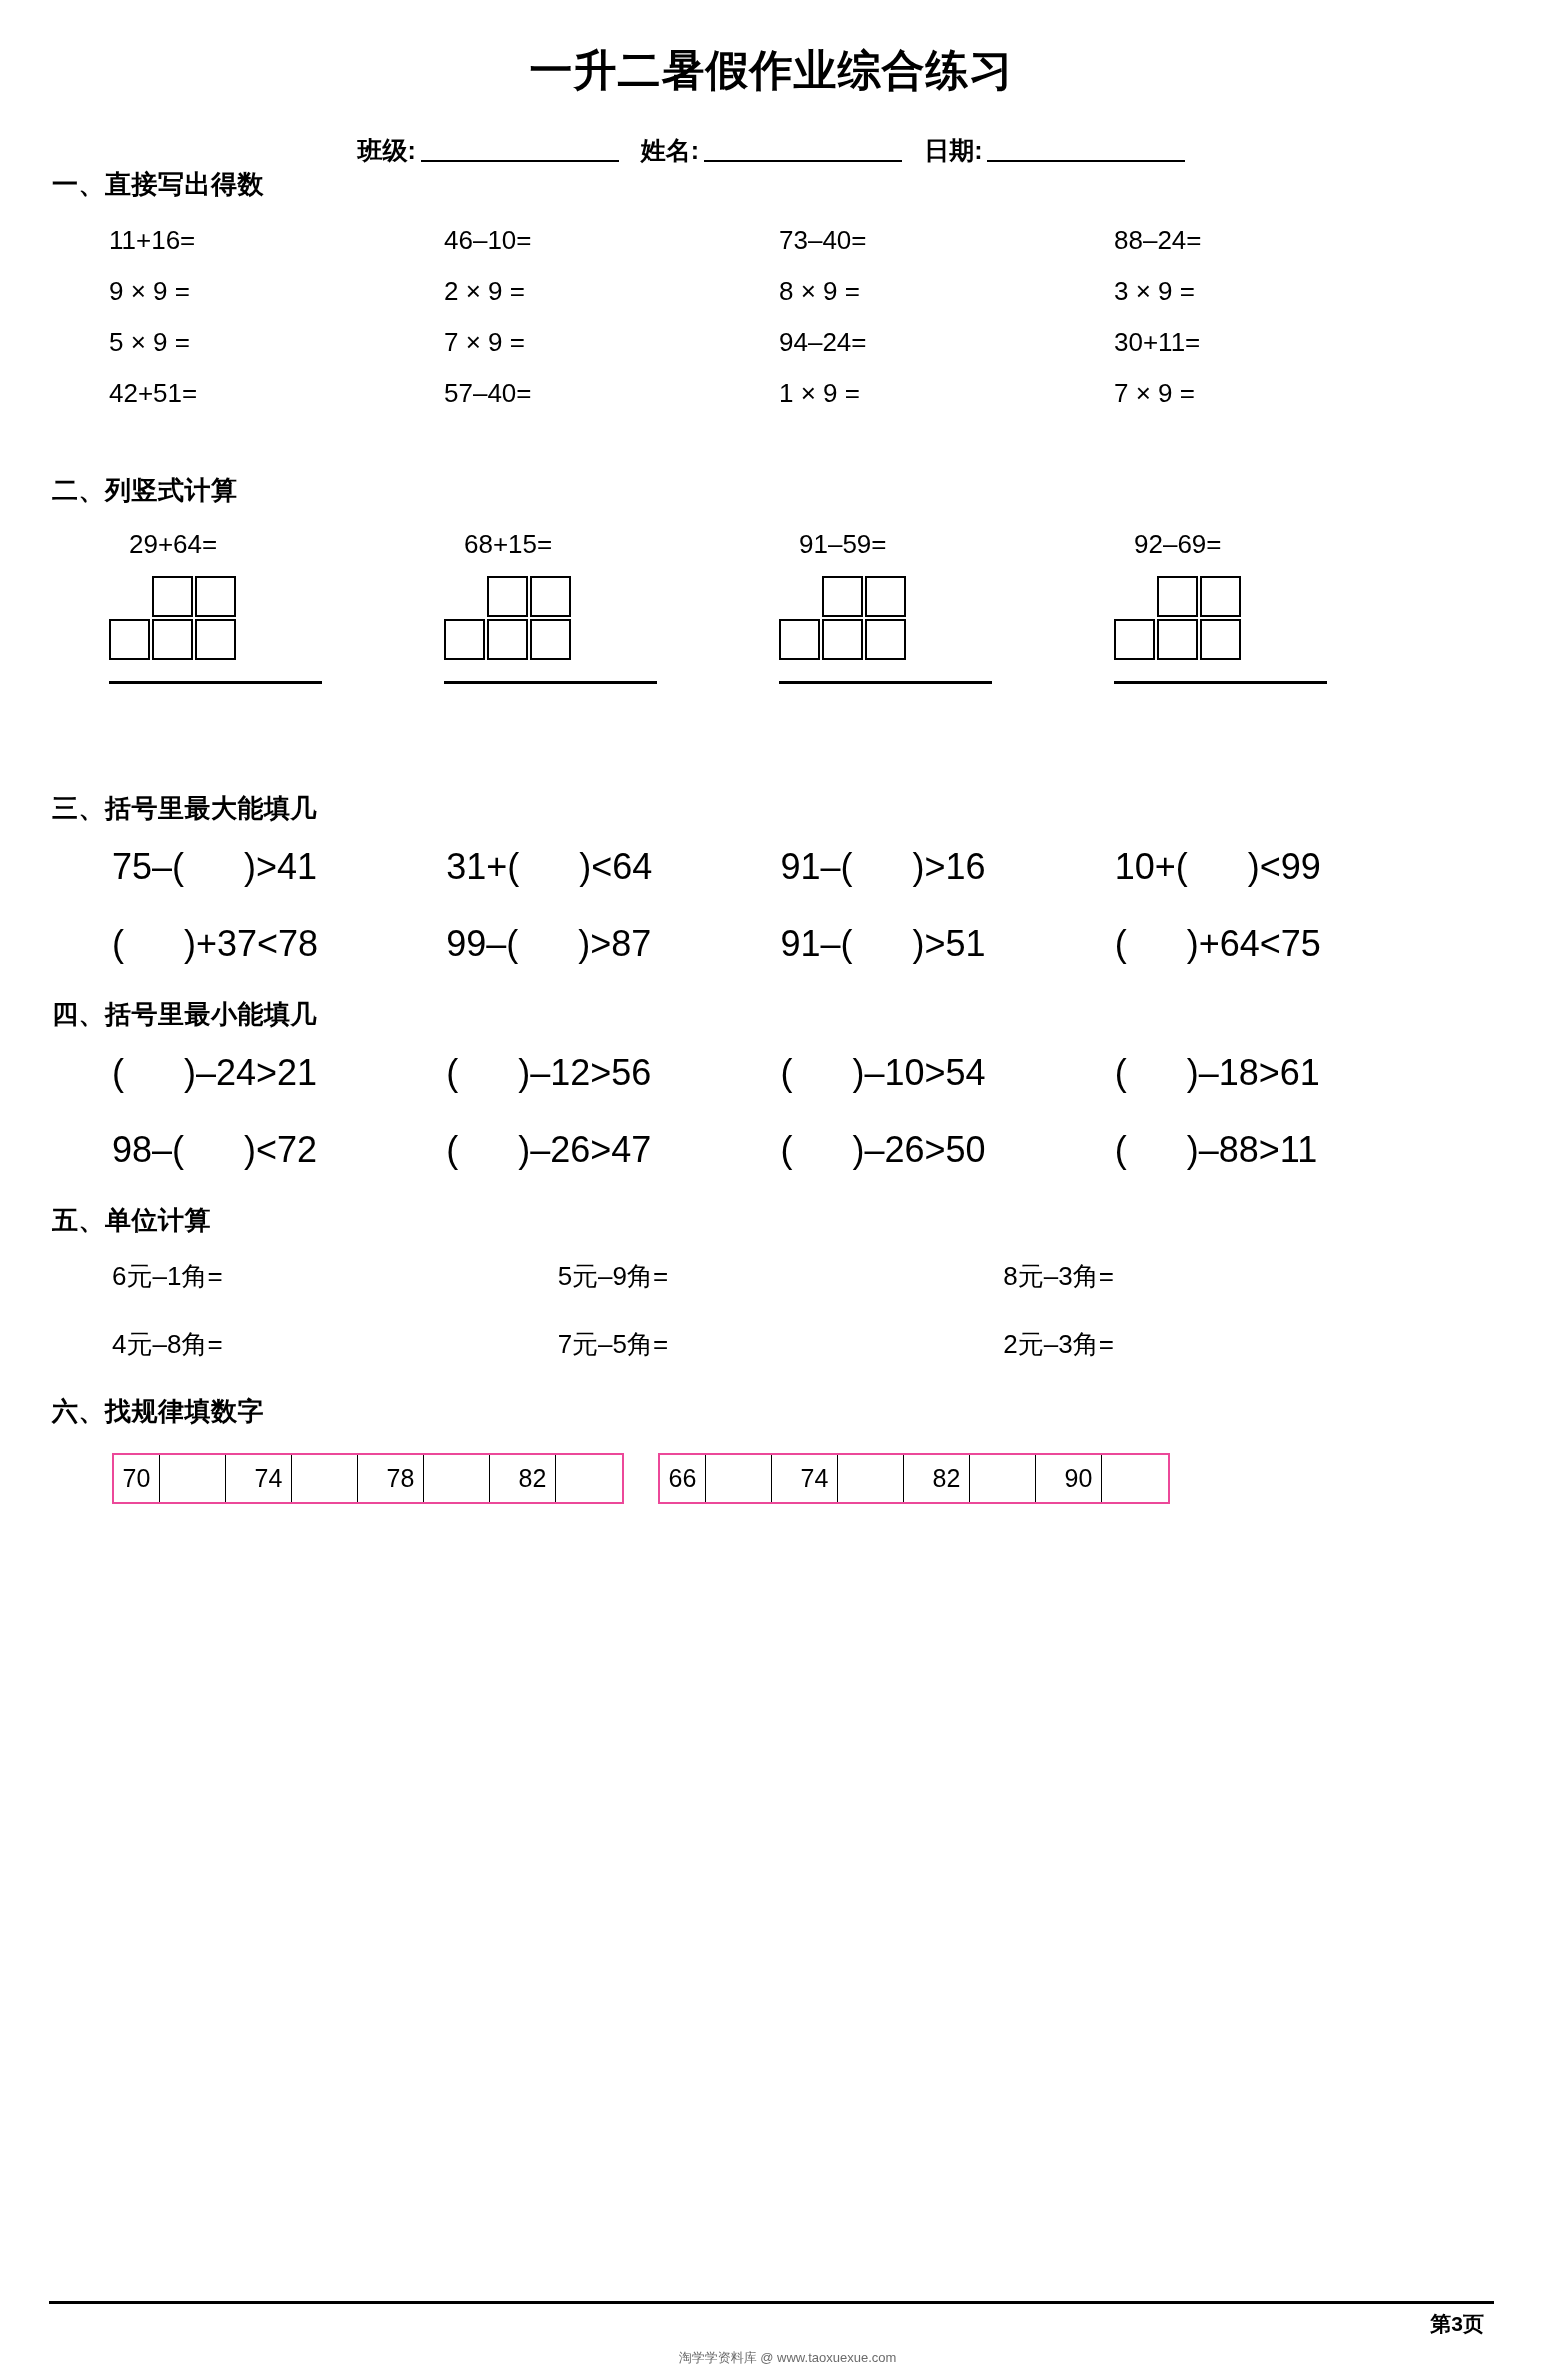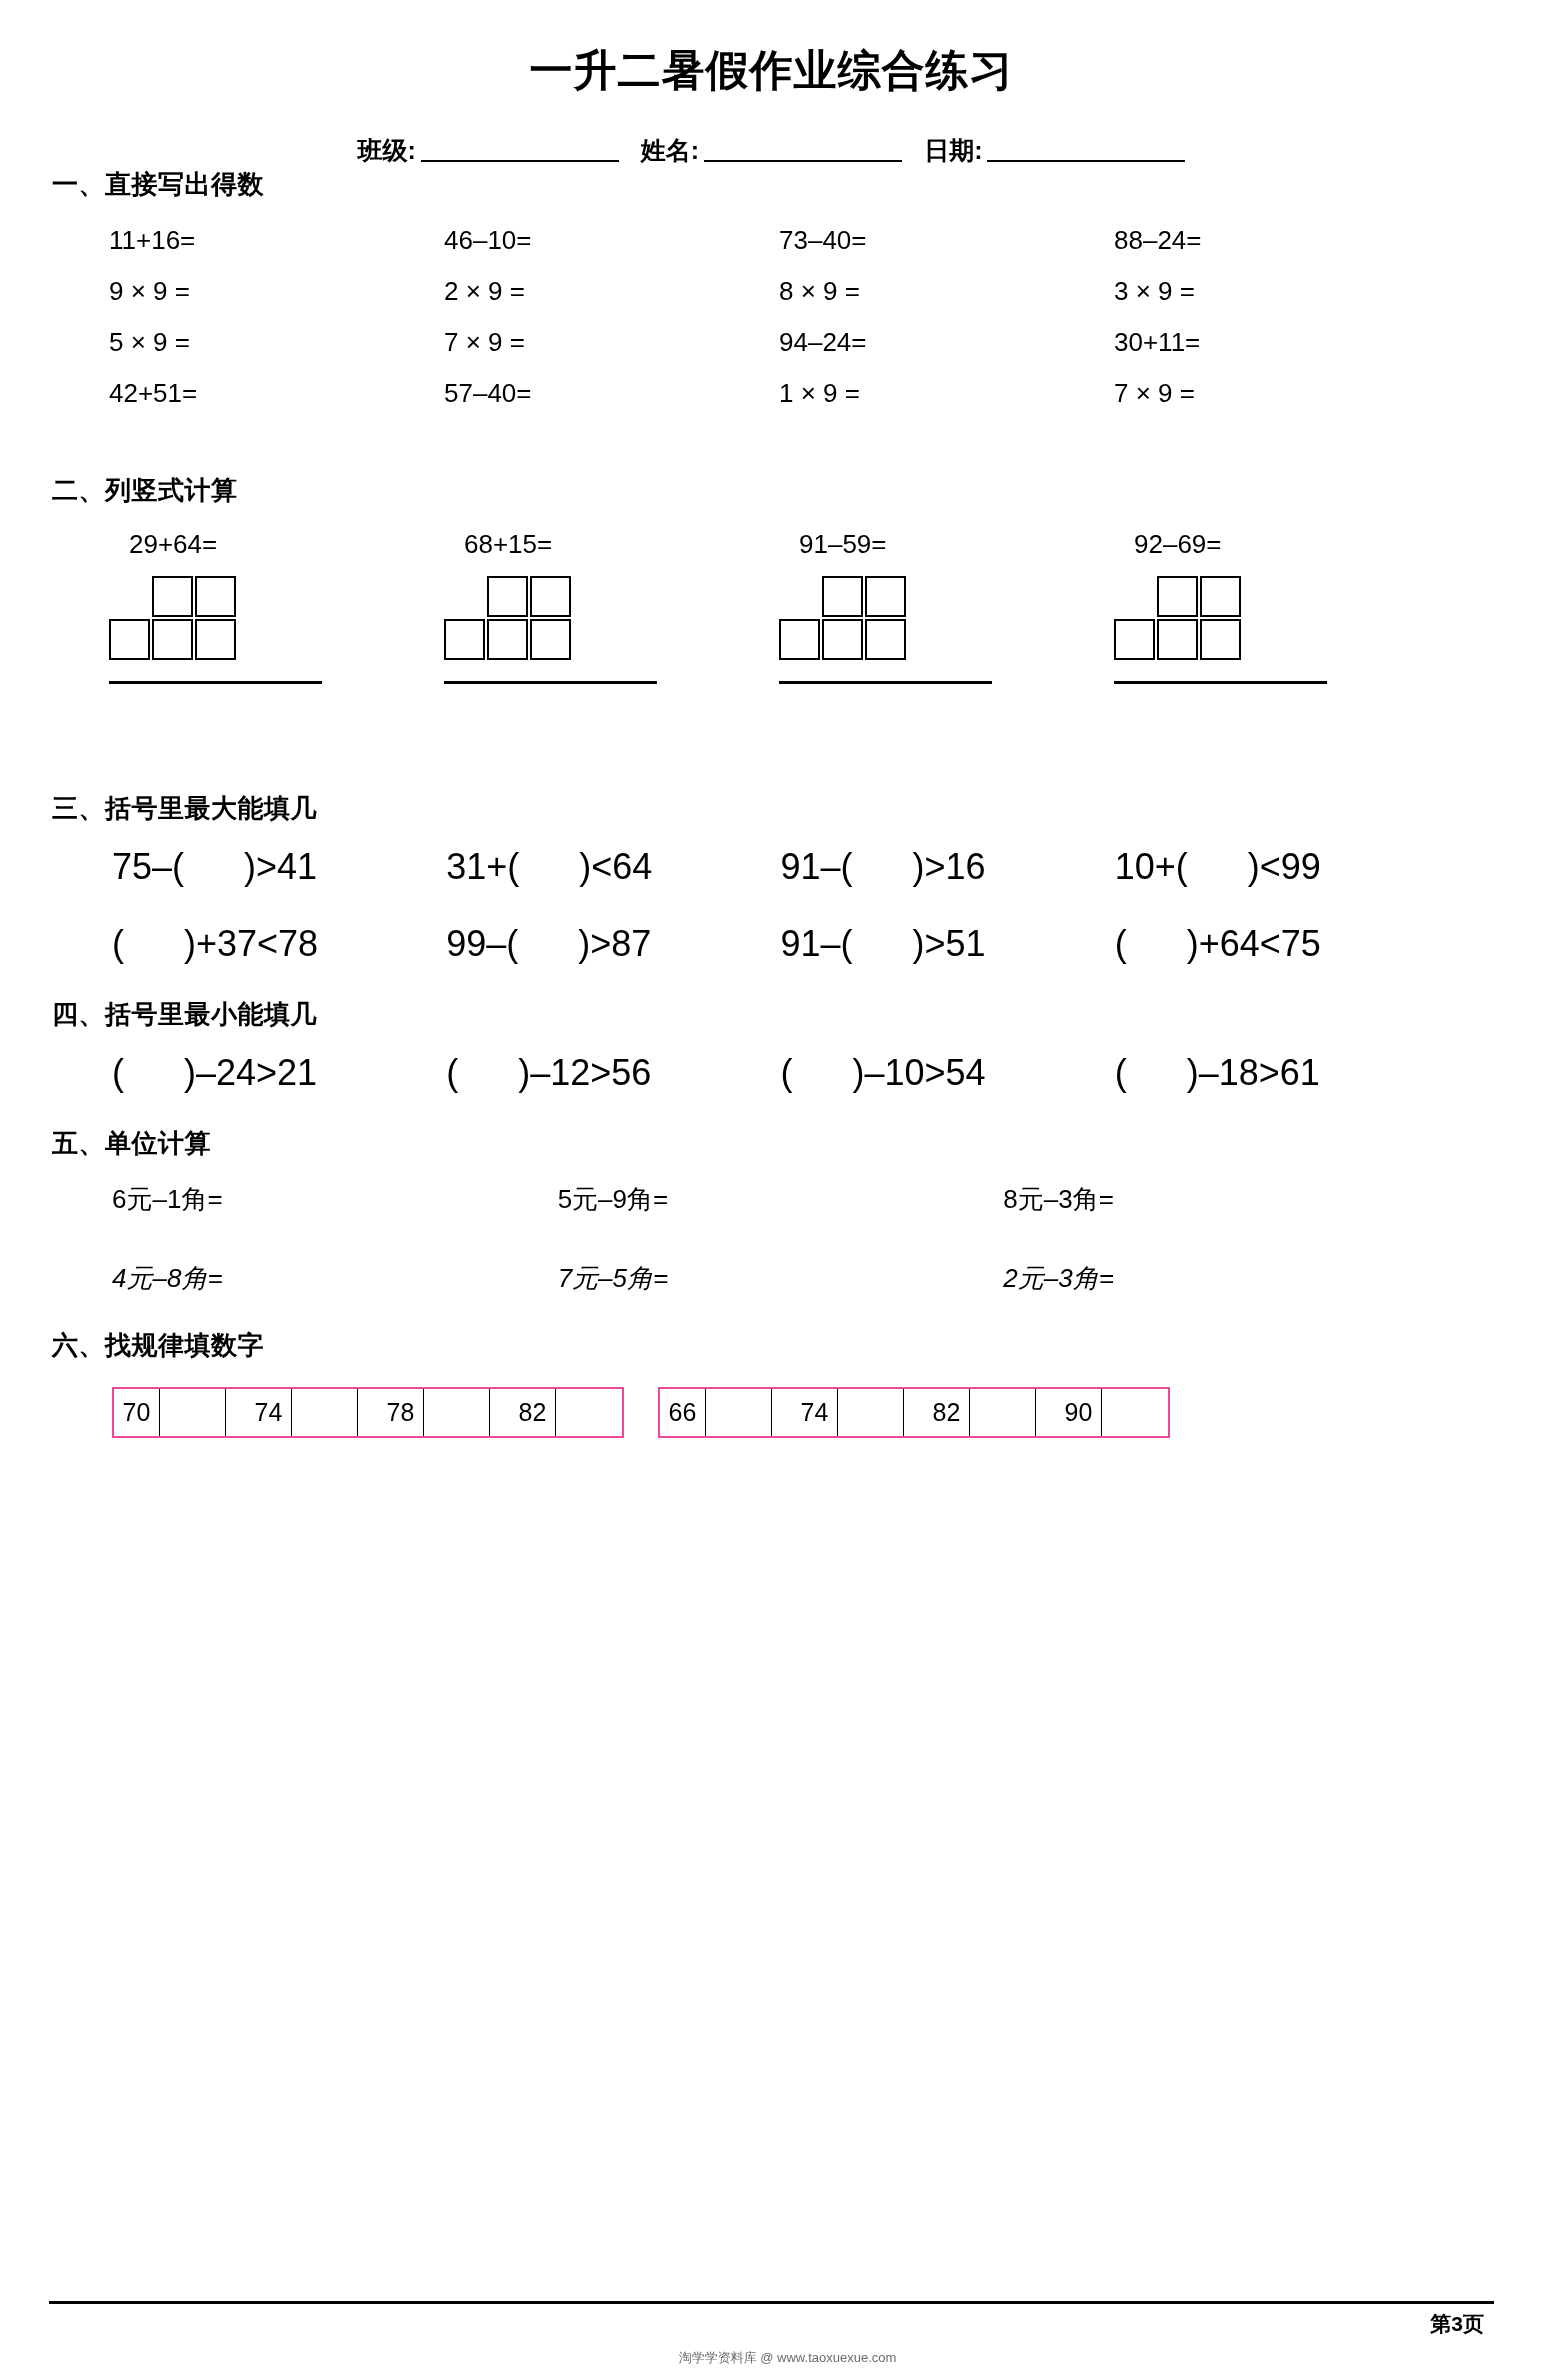--- a/index.html
+++ b/index.html
@@ -102,21 +102,21 @@
   .brk-row.second { margin-top: 35px; }
   .brk-cell { font-size: 36px; white-space: pre; }
 
   
   .unit-row {
     display: grid;
     grid-template-columns: repeat(3, 1fr);
     margin-top: 21px;
     padding-left: 18px;
   }
-  .unit-row.second { margin-top: 44px; font-style: italic; }
+  .unit-row.second { margin-top: 33px; }
   .unit-cell { font-size: 26px; white-space: pre; }
 
   
   .pattern-wrap {
     display: flex;
     gap: 34px;
     margin-top: 24px;
     padding-left: 18px;
   }
   .pattern-table {
@@ -305,20 +305,26 @@
   <div class="sp-1"></div>
 
   <div>
     <div class="sec-head">四、括号里最小能填几</div>
     <div class="brk-row">
       <div class="brk-cell">(      )–24&gt;21</div>
       <div class="brk-cell">(      )–12&gt;56</div>
       <div class="brk-cell">(      )–10&gt;54</div>
       <div class="brk-cell">(      )–18&gt;61</div>
     </div>
+    <div class="brk-row second">
+      <div class="brk-cell">98–(      )&lt;72</div>
+      <div class="brk-cell">(      )–26&gt;47</div>
+      <div class="brk-cell">(      )–26&gt;50</div>
+      <div class="brk-cell">(      )–88&gt;11</div>
+    </div>
   </div>
 
   <div class="sp-1"></div>
 
   <div>
     <div class="sec-head">五、单位计算</div>
     <div class="unit-row">
       <div class="unit-cell">6元–1角=</div>
       <div class="unit-cell">5元–9角=</div>
       <div class="unit-cell">8元–3角=</div>

